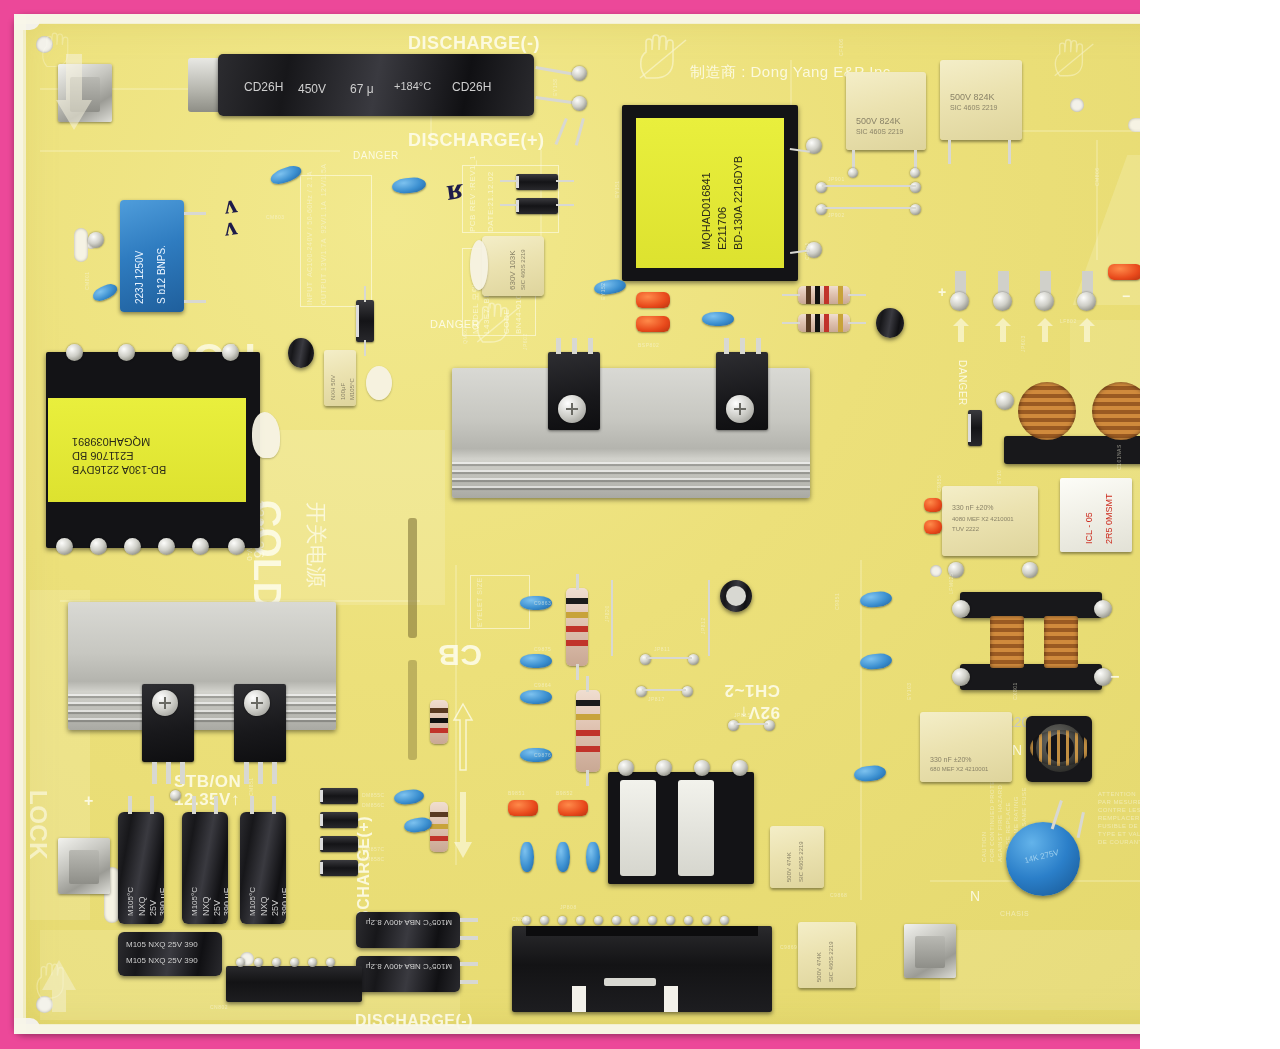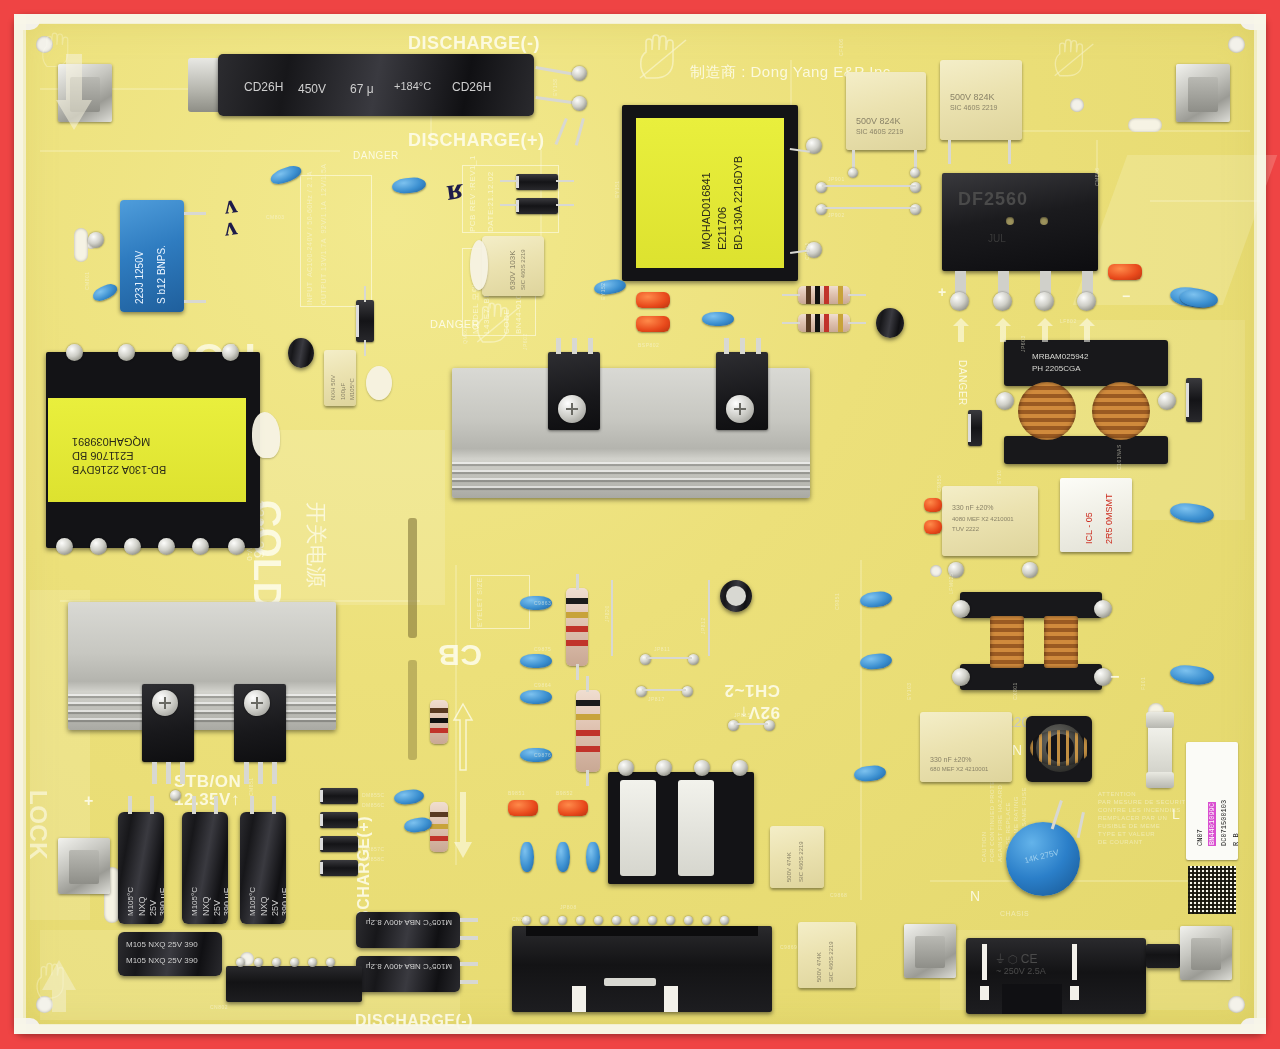--- a/index.html
+++ b/index.html
@@ -1,17 +1,17 @@
 <!DOCTYPE html>
 <html><head>
 <meta charset="utf-8">
 <style>
   html,body{margin:0;padding:0;background:#ffffff;}
   body{font-family:"Liberation Sans",sans-serif;}
-  #stage{position:relative;width:1280px;height:1049px;overflow:hidden;background:#ef4444;}
+  #stage{position:relative;width:1140px;height:1049px;overflow:hidden;background:#ec4899;}
 
   
   .board{position:absolute;left:14px;top:14px;width:1252px;height:1020px;
     background:
       radial-gradient(ellipse at 30% 20%, #f2e98e 0%, #ece07a 40%, #e3d76c 100%);
     border-radius:10px;
     box-shadow:0 2px 6px rgba(0,0,0,.35), inset 0 0 40px rgba(180,165,60,.35);}
   
   .board:before{content:"";position:absolute;inset:0;border-radius:10px;
     border:9px solid rgba(246,243,222,.85);pointer-events:none;}
@@ -322,26 +322,20 @@
 
   <div class="pad" style="left:816px;top:182px;width:11px;height:11px;"></div>
   <div class="pad" style="left:910px;top:182px;width:11px;height:11px;"></div>
   <div class="wire" style="left:822px;top:185px;width:94px;height:2px;"></div>
   <div class="pad" style="left:816px;top:204px;width:11px;height:11px;"></div>
   <div class="pad" style="left:910px;top:204px;width:11px;height:11px;"></div>
   <div class="wire" style="left:822px;top:207px;width:94px;height:2px;"></div>
   <div class="silk xs" style="left:828px;top:176px;">JP901</div>
   <div class="silk xs" style="left:828px;top:212px;">JP902</div>
 
-  <div class="brect" style="left:942px;top:173px;width:156px;height:98px;">
-    <span style="position:absolute;left:16px;top:16px;color:#4a4a4a;font-size:18px;font-weight:bold;letter-spacing:1px;">DF2560</span>
-    <span style="position:absolute;left:46px;top:60px;color:#3a3a3a;font-size:10px;">JUL</span>
-    <div class="hole" style="left:64px;top:44px;width:8px;height:8px;"></div>
-    <div class="hole" style="left:98px;top:44px;width:8px;height:8px;"></div>
-  </div>
   <div class="wire" style="left:955px;top:271px;width:11px;height:28px;background:#d0d0ca;"></div>
   <div class="wire" style="left:998px;top:271px;width:11px;height:28px;background:#d0d0ca;"></div>
   <div class="wire" style="left:1040px;top:271px;width:11px;height:28px;background:#d0d0ca;"></div>
   <div class="wire" style="left:1082px;top:271px;width:11px;height:28px;background:#d0d0ca;"></div>
   <div class="pad" style="left:950px;top:292px;width:19px;height:19px;"></div>
   <div class="pad" style="left:993px;top:292px;width:19px;height:19px;"></div>
   <div class="pad" style="left:1035px;top:292px;width:19px;height:19px;"></div>
   <div class="pad" style="left:1077px;top:292px;width:19px;height:19px;"></div>
   <div class="redSMD" style="left:1108px;top:264px;width:34px;height:16px;"></div>
   <div class="blueSMD" style="left:1170px;top:288px;width:46px;height:19px;transform:rotate(8deg);"></div>
@@ -406,24 +400,20 @@
   <div class="to220" style="left:716px;top:352px;width:52px;height:78px;"></div>
   <div class="screw" style="left:726px;top:395px;width:28px;height:28px;"></div>
   <div class="wire" style="left:556px;top:338px;width:5px;height:16px;"></div>
   <div class="wire" style="left:572px;top:338px;width:5px;height:16px;"></div>
   <div class="wire" style="left:588px;top:338px;width:5px;height:16px;"></div>
   <div class="wire" style="left:724px;top:338px;width:5px;height:16px;"></div>
   <div class="wire" style="left:740px;top:338px;width:5px;height:16px;"></div>
   <div class="wire" style="left:756px;top:338px;width:5px;height:16px;"></div>
   <div class="silk xs" style="left:638px;top:342px;">BSP802</div>
 
-  <div class="choke" style="left:1004px;top:340px;width:164px;height:46px;">
-    <span class="txt" style="position:absolute;left:28px;top:12px;color:#d9d9d4;font-size:8px;">MRBAM025942</span>
-    <span class="txt" style="position:absolute;left:28px;top:24px;color:#d9d9d4;font-size:8px;">PH  2205CGA</span>
-  </div>
   <div class="choke" style="left:1004px;top:436px;width:164px;height:28px;"></div>
   <div class="coil" style="left:1018px;top:382px;width:58px;height:58px;border-radius:50%;
        background:repeating-linear-gradient(180deg,#d08a3c 0 4px,#9a5a22 4px 8px);"></div>
   <div class="coil" style="left:1092px;top:382px;width:58px;height:58px;border-radius:50%;
        background:repeating-linear-gradient(180deg,#d08a3c 0 4px,#9a5a22 4px 8px);"></div>
   <div class="pad" style="left:996px;top:392px;width:18px;height:18px;"></div>
   <div class="pad" style="left:1158px;top:392px;width:18px;height:18px;"></div>
   <div class="diode" style="left:1186px;top:378px;width:16px;height:44px;"></div>
   <div class="diode" style="left:968px;top:410px;width:14px;height:36px;"></div>
   <div class="blueSMD" style="left:1180px;top:290px;width:38px;height:17px;transform:rotate(6deg);"></div>
@@ -644,29 +634,20 @@
   <div class="silk xs" style="left:512px;top:916px;">CN801</div>
 
   <div class="conn" style="left:226px;top:966px;width:136px;height:36px;"></div>
   <div class="pad" style="left:236px;top:958px;width:9px;height:9px;"></div>
   <div class="pad" style="left:254px;top:958px;width:9px;height:9px;"></div>
   <div class="pad" style="left:272px;top:958px;width:9px;height:9px;"></div>
   <div class="pad" style="left:290px;top:958px;width:9px;height:9px;"></div>
   <div class="pad" style="left:308px;top:958px;width:9px;height:9px;"></div>
   <div class="pad" style="left:326px;top:958px;width:9px;height:9px;"></div>
 
-  <div class="conn" style="left:966px;top:938px;width:180px;height:76px;border-radius:3px;">
-    <div style="position:absolute;left:16px;top:6px;width:5px;height:36px;background:#f3f1ea;"></div>
-    <div style="position:absolute;left:106px;top:6px;width:5px;height:36px;background:#f3f1ea;"></div>
-    <div style="position:absolute;left:14px;top:48px;width:9px;height:14px;background:#f3f1ea;"></div>
-    <div style="position:absolute;left:104px;top:48px;width:9px;height:14px;background:#f3f1ea;"></div>
-    <div style="position:absolute;left:36px;top:46px;width:60px;height:30px;background:#101013;"></div>
-    <span style="position:absolute;left:30px;top:14px;color:#4b4b4b;font-size:12px;">⏚ ⬡ CE</span>
-    <span style="position:absolute;left:30px;top:28px;color:#4b4b4b;font-size:9px;">~ 250V  2.5A</span>
-  </div>
 
   <div class="conn" style="left:1146px;top:944px;width:34px;height:24px;"></div>
 
   <div class="clip" style="left:58px;top:64px;width:54px;height:58px;"></div>
   <div class="clip" style="left:1176px;top:64px;width:54px;height:58px;"></div>
   <div class="clip" style="left:58px;top:838px;width:52px;height:56px;"></div>
   <div class="clip" style="left:904px;top:924px;width:52px;height:54px;"></div>
   <div class="clip" style="left:1180px;top:926px;width:52px;height:54px;"></div>
 
   <div style="position:absolute;left:408px;top:518px;width:9px;height:120px;background:rgba(120,108,50,.55);border-radius:3px;"></div>

